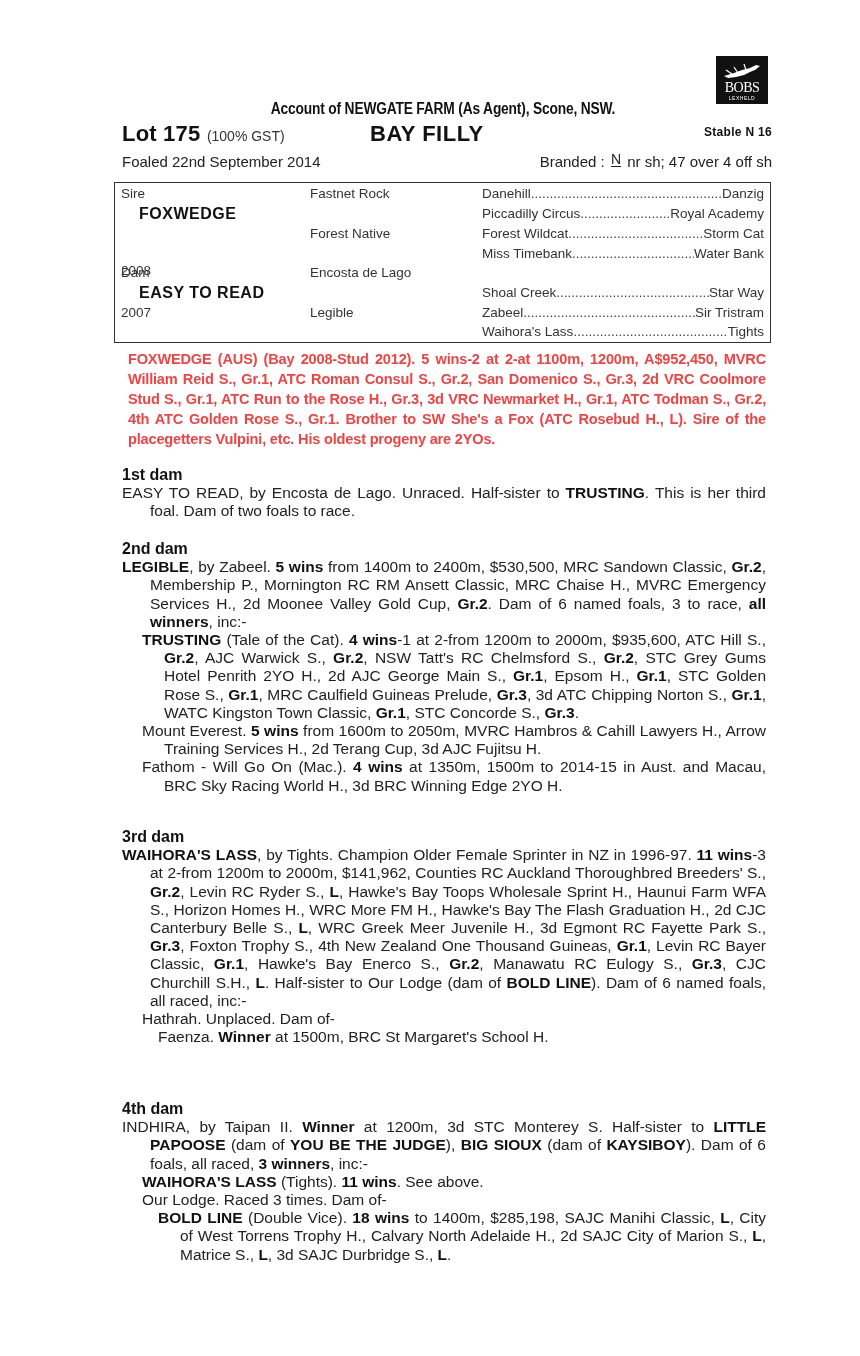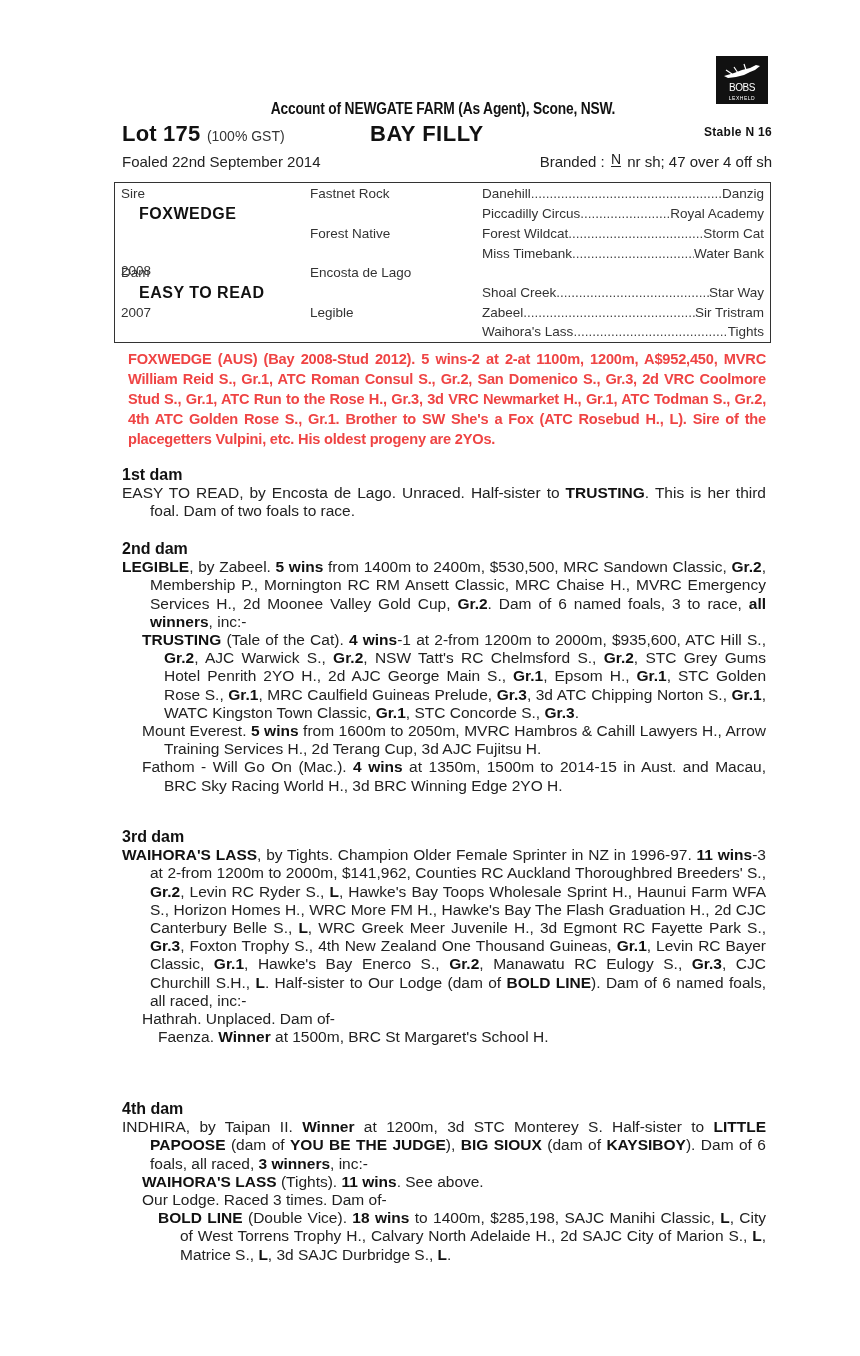--- a/index.html
+++ b/index.html
@@ -1,19 +1,19 @@
 <!DOCTYPE html>
 <html><head>
   <meta charset="utf-8">
   <style>
     html, body { margin: 0; padding: 0; background: #ffffff; }
     body { width: 860px; height: 1356px; position: relative; overflow: hidden; color: #111; }
     .logo { position: absolute; left: 716px; top: 56px; width: 52px; height: 48px; background: #111; color: #fff; text-align: center; }
     .logo .bird { display: block; height: 20px; margin-top: 6px; }
-    .logo .name { font-family: Liberation Sans, sans-serif; font-size: 10px; line-height: 12px; letter-spacing: -0.5px; display: block; }
+    .logo .name { font-family: Liberation Serif, serif; font-size: 14px; line-height: 12px; letter-spacing: -0.5px; display: block; }
     .logo .sub { font-family: "Liberation Sans", sans-serif; font-size: 5px; line-height: 8px; letter-spacing: 0.5px; display: block; }
     .account { position: absolute; left: 0; width: 886px; top: 100px; text-align: center; font-family: "Liberation Sans", sans-serif; font-weight: bold; font-size: 16px; transform: scaleX(0.86); transform-origin: center; letter-spacing: -0.2px; }
     .lotline { position: absolute; left: 122px; top: 121px; width: 650px; height: 30px; font-family: "Liberation Sans", sans-serif; }
     .lot-num { font-weight: 900; font-size: 22px; letter-spacing: 0.2px; }
     .gst { font-size: 14px; color: #333; margin-left: 2px; }
     .colour { position: absolute; left: 248px; top: 0; font-weight: 900; font-size: 22px; letter-spacing: 0.5px; }
     .stable { position: absolute; right: 0; top: 4px; font-weight: 900; font-size: 12px; letter-spacing: 0.3px; }
     .foaled { position: absolute; left: 122px; top: 153px; font-family: "Liberation Sans", sans-serif; font-size: 15px; color: #222; }
     .branded { position: absolute; right: 88px; top: 153px; font-family: "Liberation Sans", sans-serif; font-size: 15px; color: #222; }
     .brand-mark { display: inline-block; font-weight: normal; border-bottom: 1.5px solid #222; line-height: 13px; font-size: 14px; margin: 0 2px; vertical-align: 3px; }

